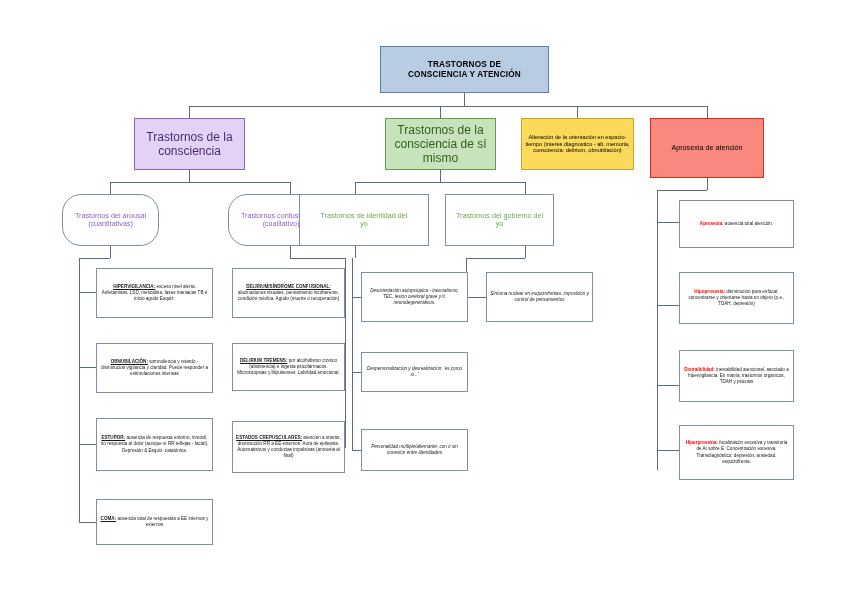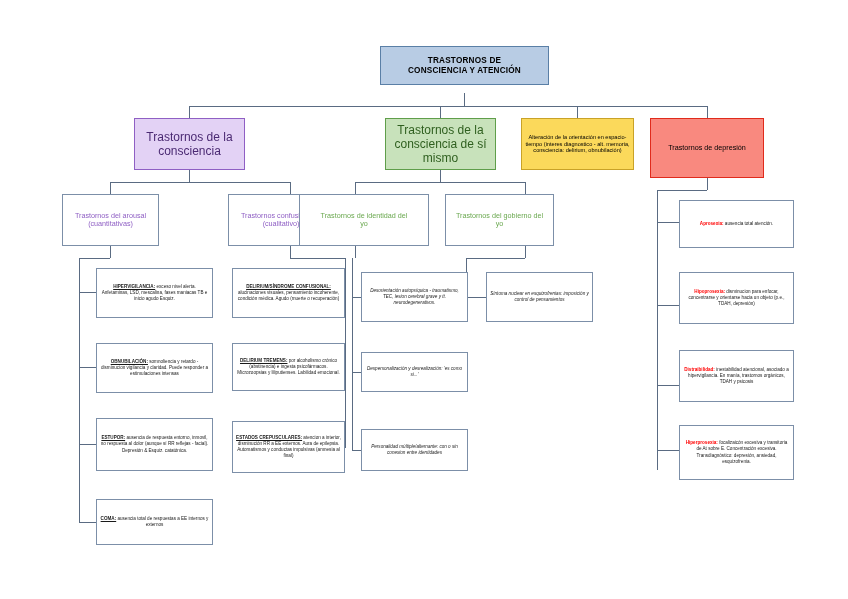--- a/index.html
+++ b/index.html
@@ -40,21 +40,21 @@
   .cat-green{background:#c8e2bb;border-color:#5f9e4a;color:#2f5f1f;}
   .cat-yellow{background:#fbd95b;border-color:#c9a227;color:#000;font-size:5.6px;}
   .cat-red{background:#f9897f;border-color:#e02b1c;color:#000;font-size:7.2px;}
 
   
   .sub{
     background:#ffffff;
     border:1px solid #7c8fa8;
     font-size:7.2px;
   }
-  .sub-purple{color:#8f5fc4;}
+  .sub-purple{color:#8f5fc4;border-radius:19px;}
   .sub-green{color:#6aa84f;}
 
   
   .leaf{
     background:#ffffff;
     border:1px solid #7c8fa8;
     font-size:4.6px;
     color:#1a1a1a;
     line-height:1.32;
   }
@@ -118,38 +118,38 @@
   <div class="ln lnh" style="left:466px;top:297px;width:20px;"></div>
 
   <div class="ln lnv" style="left:707px;top:178px;height:12px;"></div>
   <div class="ln lnv" style="left:657px;top:190px;height:280px;"></div>
   <div class="ln lnh" style="left:657px;top:190px;width:50px;"></div>
   <div class="ln lnh" style="left:657px;top:222px;width:22px;"></div>
   <div class="ln lnh" style="left:657px;top:305px;width:22px;"></div>
   <div class="ln lnh" style="left:657px;top:385px;width:22px;"></div>
   <div class="ln lnh" style="left:657px;top:450px;width:22px;"></div>
 
-  <div class="node root" style="left:380px;top:46px;width:169px;height:39px;">
+  <div class="node root" style="left:380px;top:46px;width:169px;height:47px;">
     <div class="txt">TRASTORNOS DE<br>CONSCIENCIA Y ATENCIÓN</div>
   </div>
 
   <div class="node cat cat-purple" style="left:134px;top:118px;width:111px;height:52px;">
     <div class="txt">Trastornos de la<br>consciencia</div>
   </div>
 
   <div class="node cat cat-green" style="left:385px;top:118px;width:111px;height:52px;">
     <div class="txt">Trastornos de la<br>consciencia de sí mismo</div>
   </div>
 
   <div class="node cat cat-yellow" style="left:521px;top:118px;width:113px;height:52px;">
     <div class="txt">Alteración de la orientación en espacio-tiempo (interes diagnostico - alt. memoria, consciencia: delirium, obnubilación)</div>
   </div>
 
   <div class="node cat cat-red" style="left:650px;top:118px;width:114px;height:60px;">
-    <div class="txt">Trastornos de depresión</div>
+    <div class="txt">Aprosexia de atención</div>
   </div>
 
   <div class="node sub sub-purple" style="left:62px;top:194px;width:97px;height:52px;">
     <div class="txt">Trastornos del arousal<br>(cuantitativas)</div>
   </div>
 
   <div class="node sub sub-purple" style="left:228px;top:194px;width:106px;height:52px;">
     <div class="txt">Trastornos confusionales<br>(cualitativo)</div>
   </div>
 

